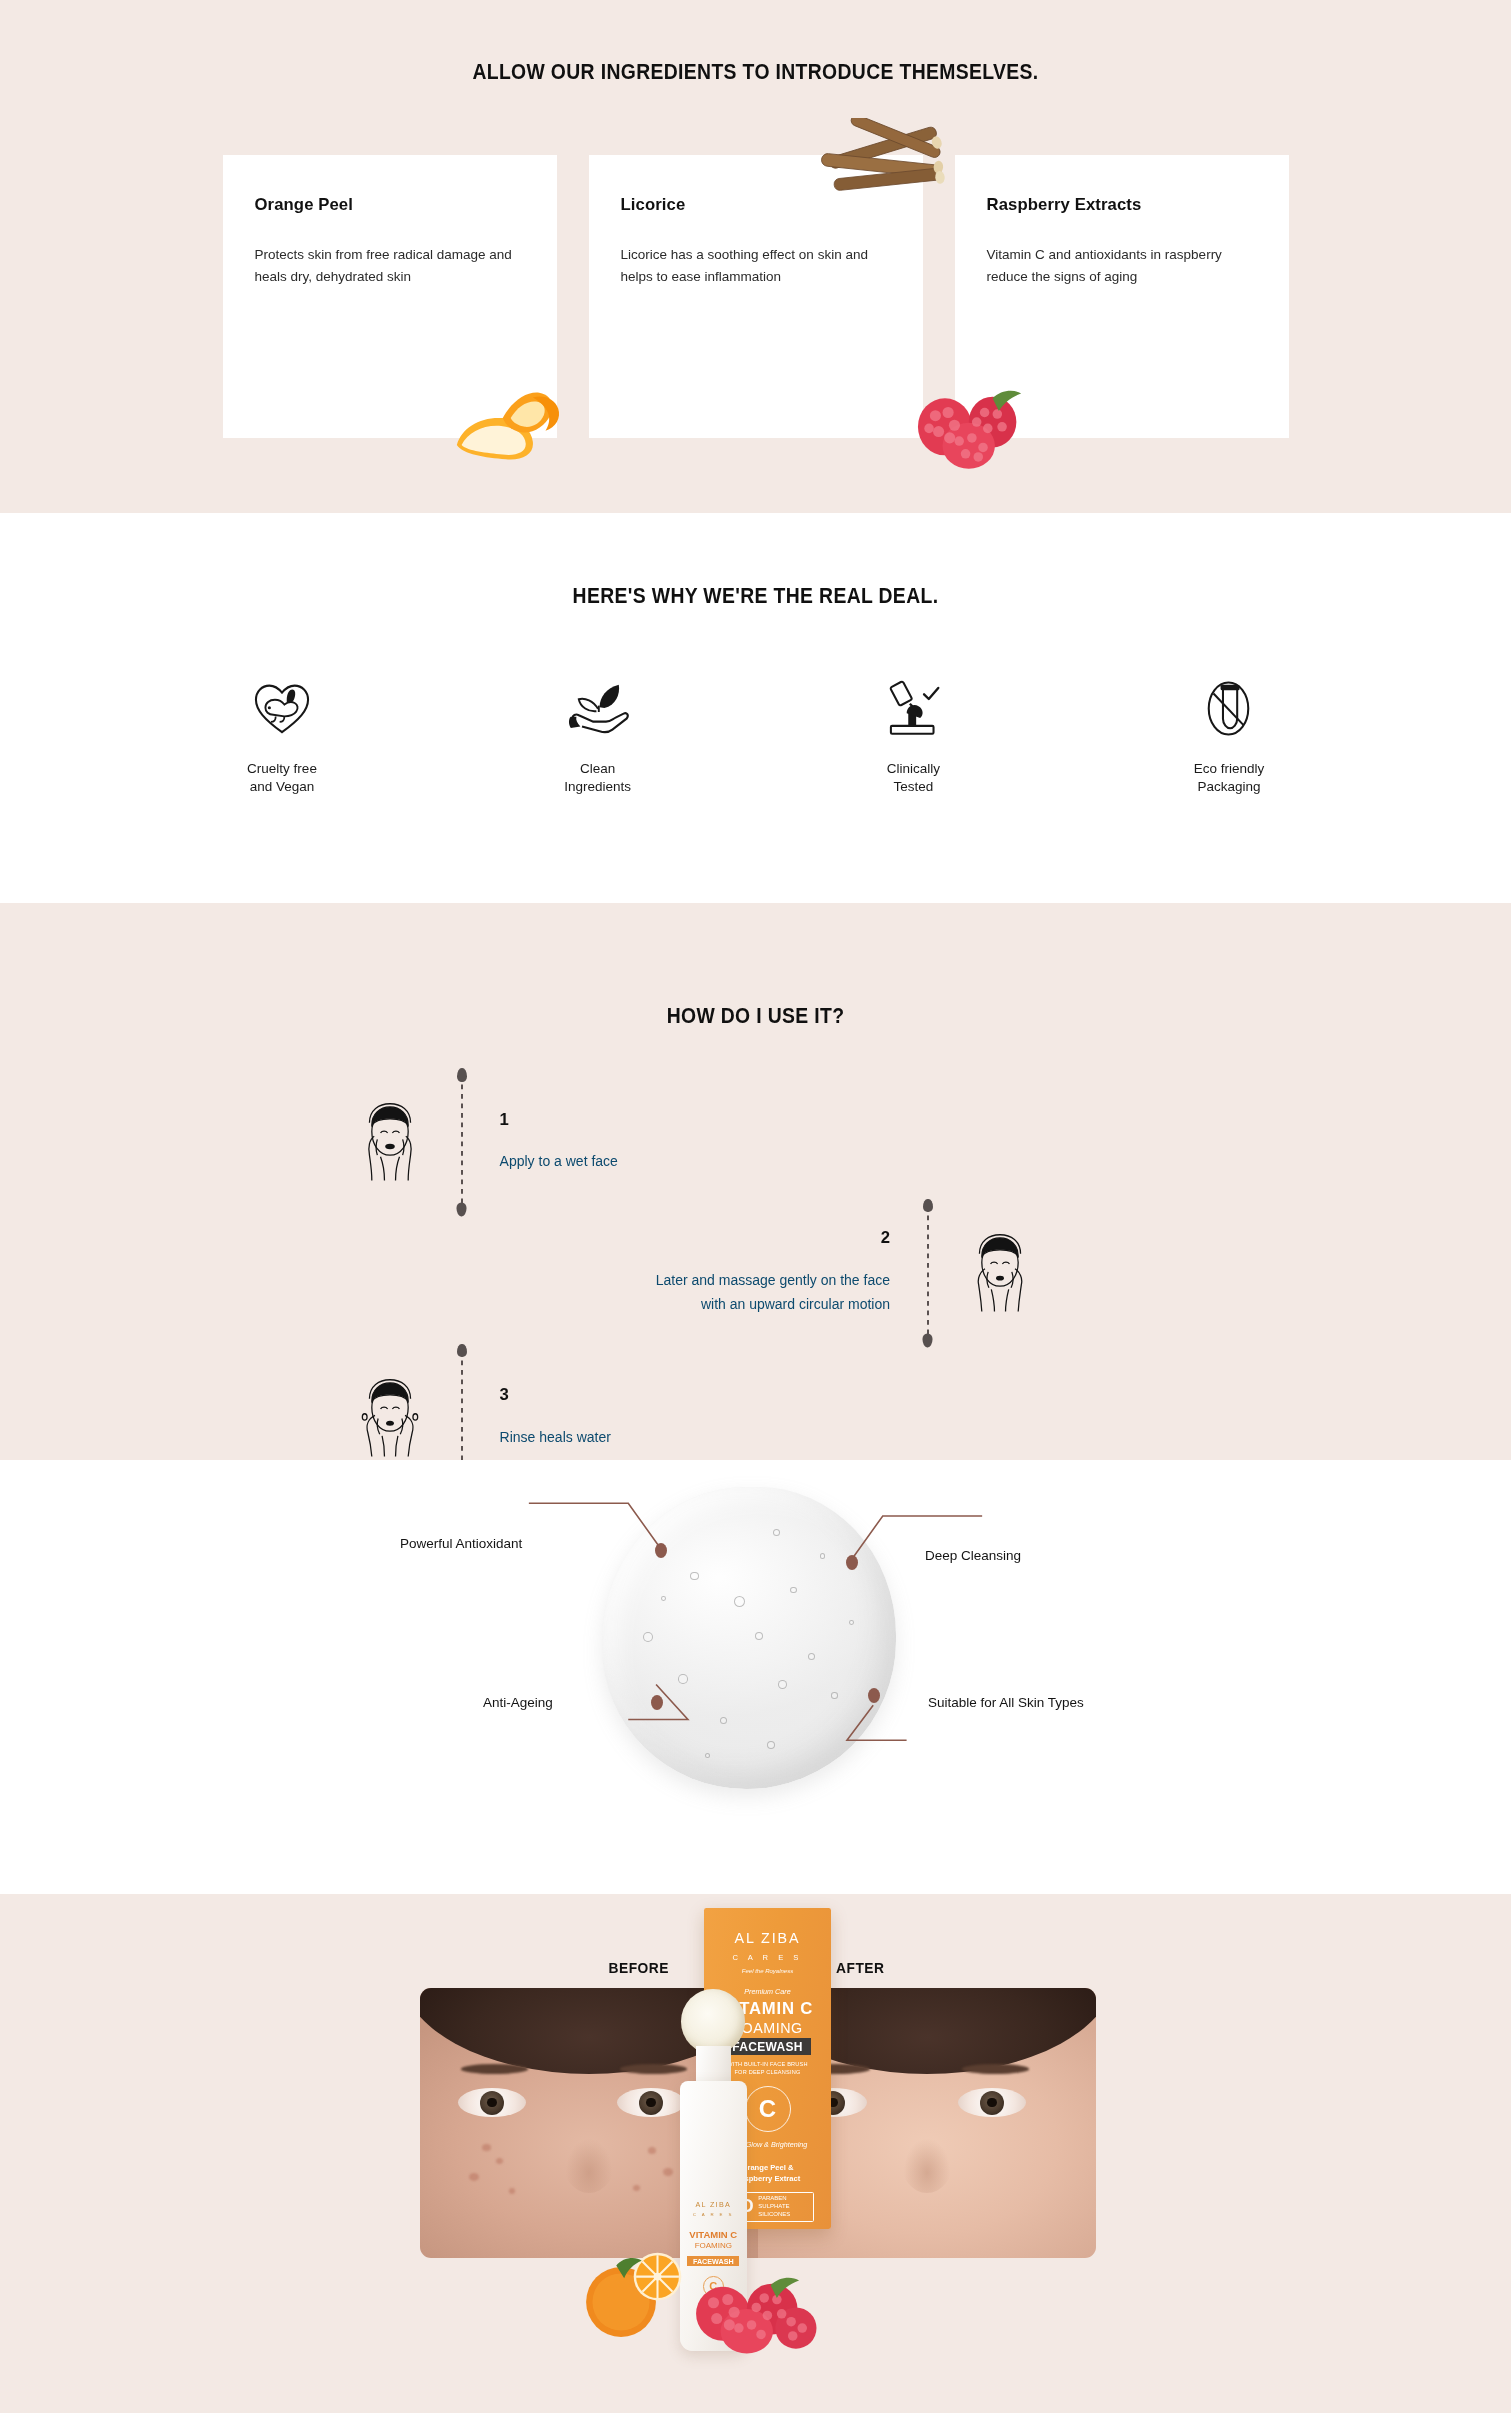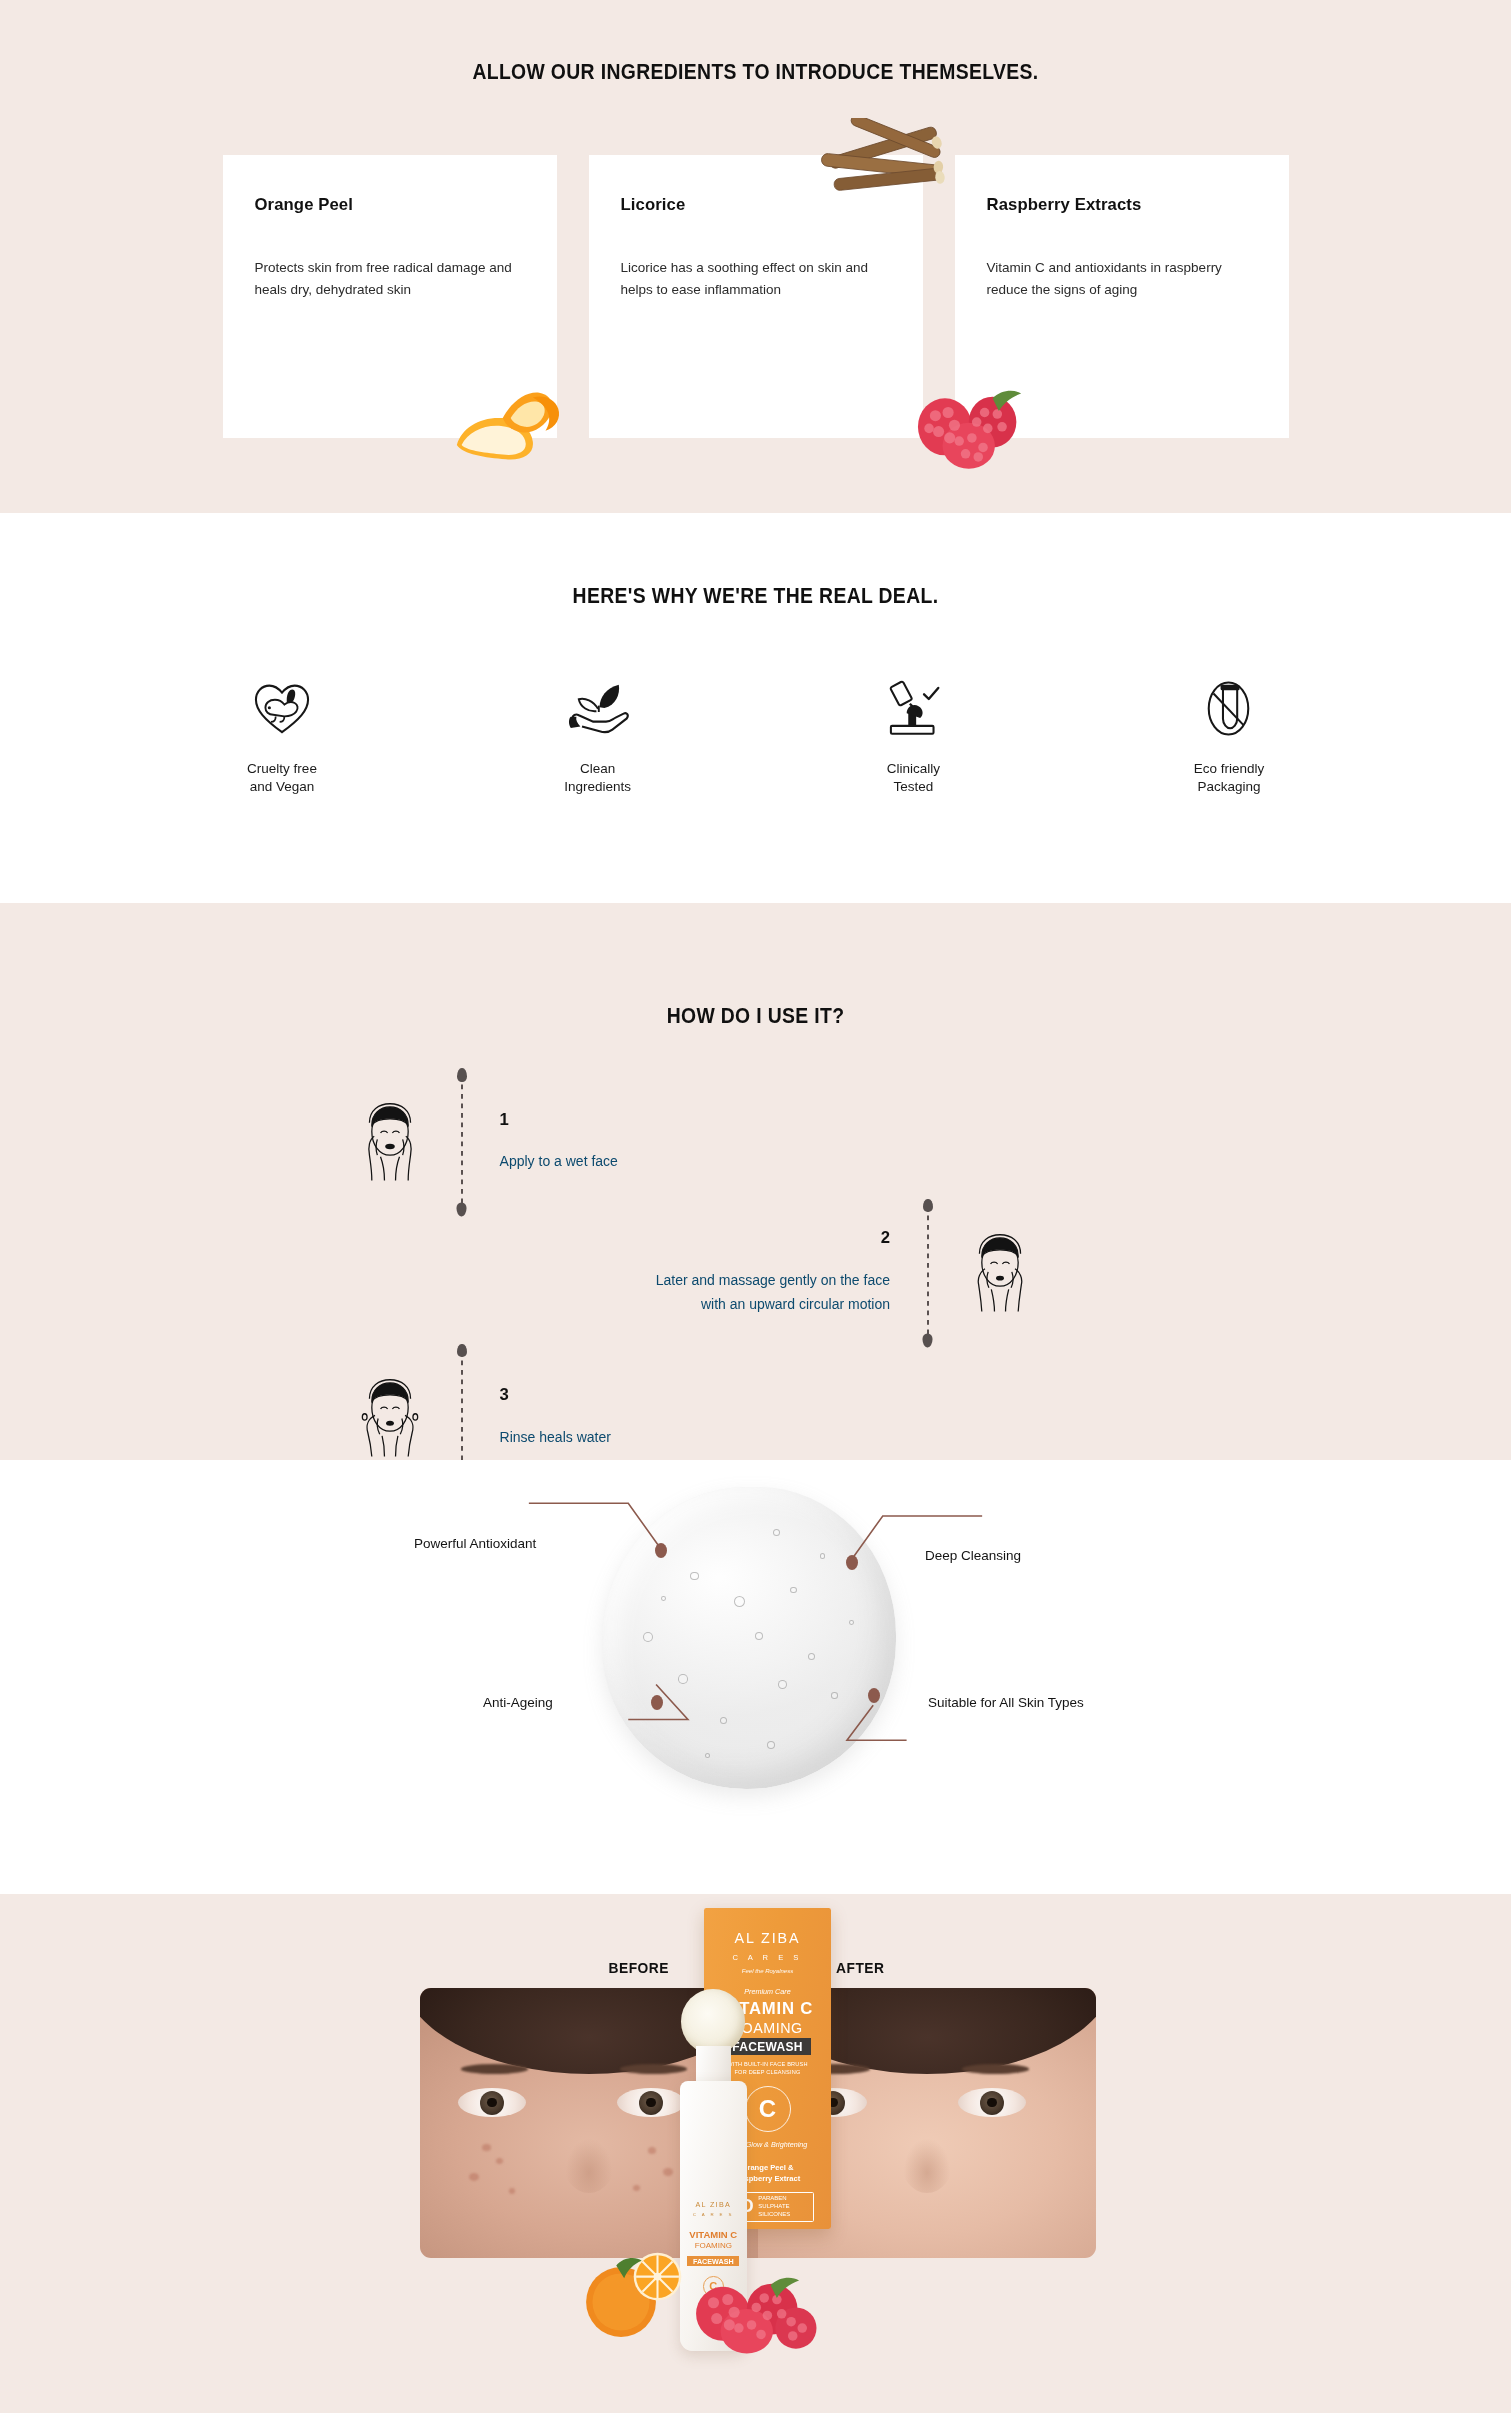--- a/index.html
+++ b/index.html
@@ -41,21 +41,21 @@
     height: 283px;
     background: #fff;
     position: relative;
     padding: 40px 32px 0 32px;
   }
   .card h3 {
     font-size: 16.7px;
     font-weight: 700;
     letter-spacing: 0.1px;
     color: #111;
-    margin-bottom: 42px;
+    margin-bottom: 29px;
   }
   .card p {
     font-size: 13.5px;
     line-height: 1.62;
     color: #2b2b2b;
     font-weight: 400;
     max-width: 263px;
   }
   
   .art { position: absolute; pointer-events: none; }
@@ -559,21 +559,21 @@
         <path d="M1235 70 L1110 70 L1070 126" stroke="#8C5A4D" stroke-width="2"></path>
         <path d="M790 300 L865 300 L825 256" stroke="#8C5A4D" stroke-width="2" transform="translate(0,26)"></path>
         <path d="M1140 326 L1065 326 L1098 282" stroke="#8C5A4D" stroke-width="2" transform="translate(0,26)"></path>
       </svg>
 
       <div class="callout-dot" style="left:655px; top:83px;"></div>
       <div class="callout-dot" style="left:846px; top:95px;"></div>
       <div class="callout-dot" style="left:651px; top:235px;"></div>
       <div class="callout-dot" style="left:868px; top:228px;"></div>
 
-      <div class="callout-label" style="left:400px; top:76px;margin-left:14px;">Powerful Antioxidant</div>
+      <div class="callout-label" style="left:400px; top:76px;">Powerful Antioxidant</div>
       <div class="callout-label" style="left:925px; top:88px;">Deep Cleansing</div>
       <div class="callout-label" style="left:483px; top:235px;">Anti-Ageing</div>
       <div class="callout-label" style="left:928px; top:235px;">Suitable for All Skin Types</div>
 
     </div>
   </section>
 
   <section class="section sec-beige" id="s-beforeafter">
     <div class="ba-wrap">
 

